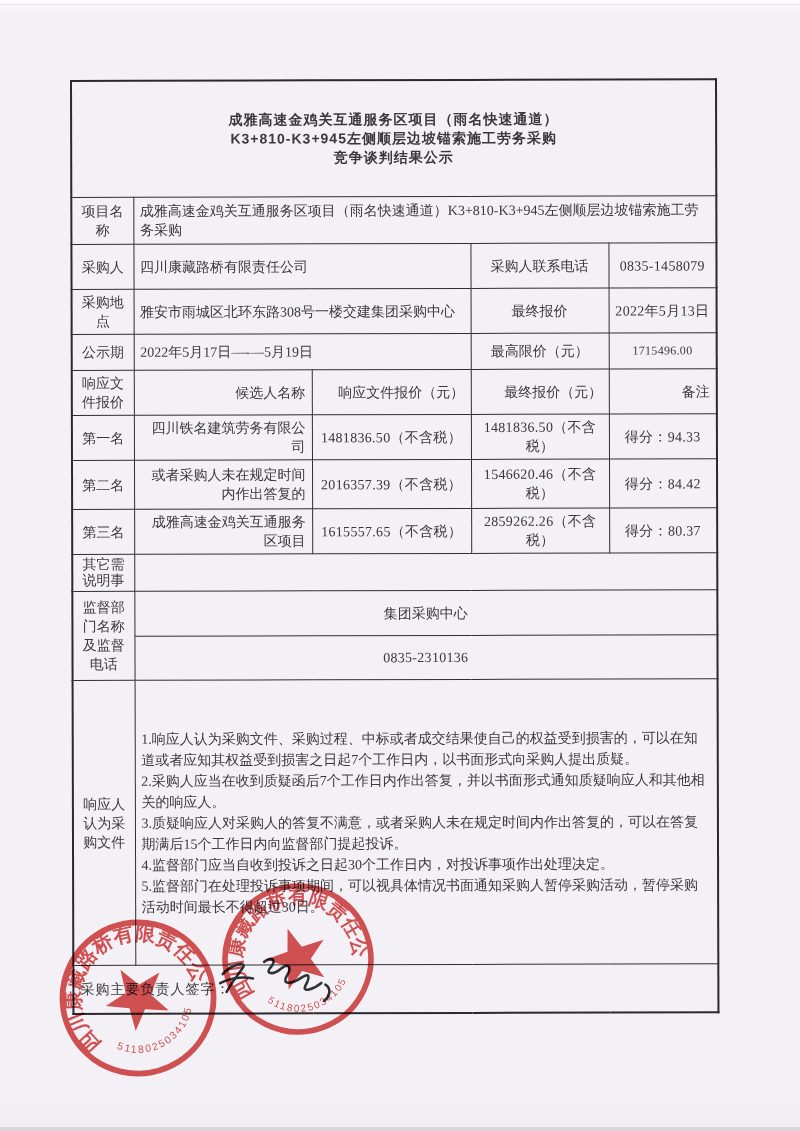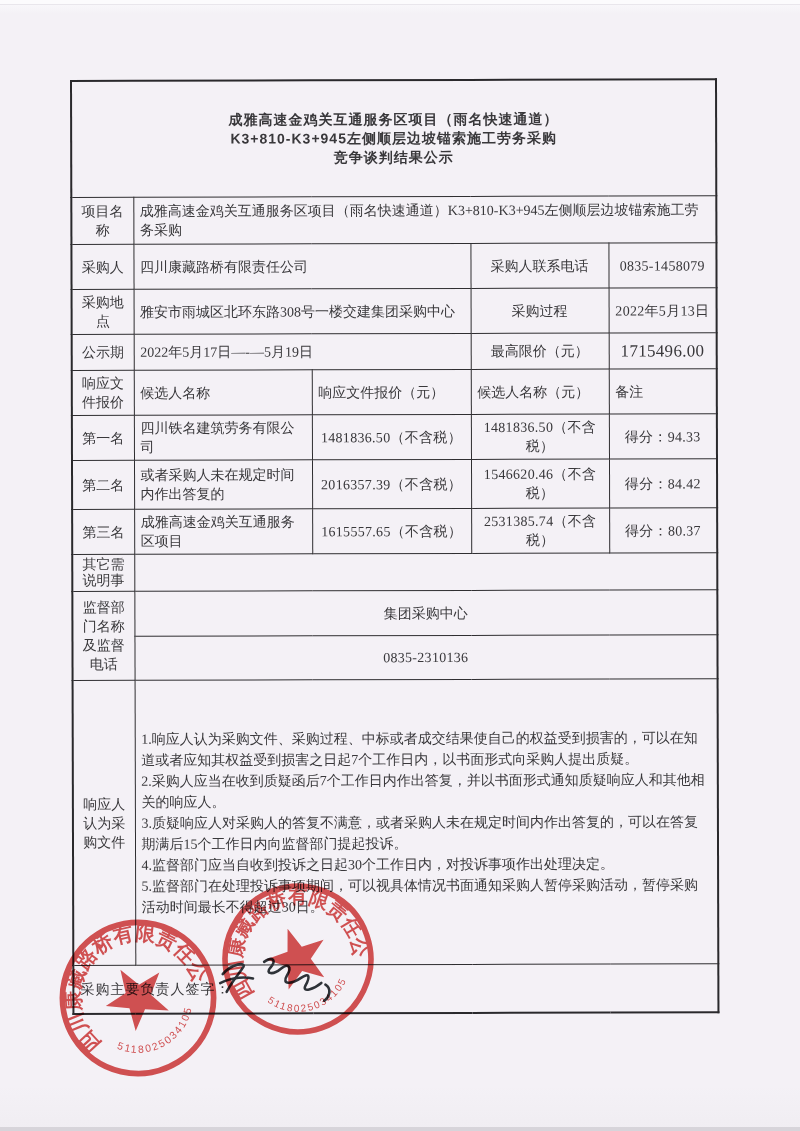--- a/index.html
+++ b/index.html
@@ -31,21 +31,21 @@
     height:111px;text-align:center;
     font-family:"Liberation Sans","DejaVu Sans",sans-serif;
     font-weight:bold;font-size:20px;line-height:34px;
     color:#2c2b2e;letter-spacing:1px;
   }
   .lbl{text-align:center;line-height:16px;padding:2px 6px;}
   .clip2{max-height:32px;overflow:hidden;line-height:16px;}
   .val-left{text-align:left;padding:2px 9px;line-height:21px;}
   .ctr{text-align:center;}
   .num{text-align:center;font-size:14.5px;letter-spacing:0.3px;}
-  .hdr{text-align:left;line-height:18px;}
+  .hdr{text-align:right;line-height:18px;}
   .obj-cell{vertical-align:middle;padding:6px 10px;}
   .obj-list div{line-height:21px;text-align:left;}
   .sign-row{font-size:15px;letter-spacing:1px;padding-left:9px;}
 
   .stamp{position:absolute;mix-blend-mode:multiply;opacity:0.88;z-index:6;}
   .stamp-a{left:55px;top:915px;width:166px;height:166px;transform:rotate(-32deg);}
   .stamp-b{left:218px;top:879px;width:160px;height:160px;transform:rotate(-19deg);}
   .signature{position:absolute;left:213px;top:947px;width:136px;height:62px;transform:rotate(-3deg);z-index:5;}
 </style>
 </head>
@@ -81,36 +81,36 @@
     <tr style="height:45px">
       <td class="lbl">采购人</td>
       <td colspan="2" class="val-left">四川康藏路桥有限责任公司</td>
       <td class="ctr">采购人联系电话</td>
       <td class="num">0835-1458079</td>
     </tr>
 
     <tr style="height:45px">
       <td class="lbl">采购地点</td>
       <td colspan="2" class="val-left">雅安市雨城区北环东路308号一楼交建集团采购中心</td>
-      <td class="ctr">采购过程</td>
+      <td class="ctr">最终报价</td>
       <td class="num">2022年5月13日</td>
     </tr>
 
     <tr style="height:36px">
       <td class="lbl">公示期</td>
       <td colspan="2" class="val-left">2022年5月17日—-—5月19日</td>
       <td class="ctr">最高限价（元）</td>
-      <td class="num" style="font-size:17px">1715496.00</td>
+      <td class="num" style="font-size:12px">1715496.00</td>
     </tr>
 
     <tr style="height:45px">
       <td class="lbl">响应文件报价</td>
       <td class="hdr">候选人名称</td>
       <td class="hdr">响应文件报价（元）</td>
-      <td class="hdr">候选人名称（元）</td>
+      <td class="hdr">最终报价（元）</td>
       <td class="hdr">备注</td>
     </tr>
 
     <tr style="height:45px">
       <td class="ctr">第一名</td>
       <td class="hdr">四川铁名建筑劳务有限公司</td>
       <td class="num">1481836.50（不含税）</td>
       <td class="num">1481836.50（不含税）</td>
       <td class="num">得分：94.33</td>
     </tr>
@@ -120,21 +120,21 @@
       <td class="hdr">或者采购人未在规定时间内作出答复的</td>
       <td class="num">2016357.39（不含税）</td>
       <td class="num">1546620.46（不含税）</td>
       <td class="num">得分：84.42</td>
     </tr>
 
     <tr style="height:45px">
       <td class="ctr">第三名</td>
       <td class="hdr">成雅高速金鸡关互通服务区项目</td>
       <td class="num">1615557.65（不含税）</td>
-      <td class="num">2531385.74（不含税）</td>
+      <td class="num">2859262.26（不含税）</td>
       <td class="num">得分：80.37</td>
     </tr>
 
     <tr style="height:30px">
       <td class="lbl" style="vertical-align:top">
         <div class="clip2">其它需说明事项</div>
       </td>
       <td colspan="4"></td>
     </tr>
 

